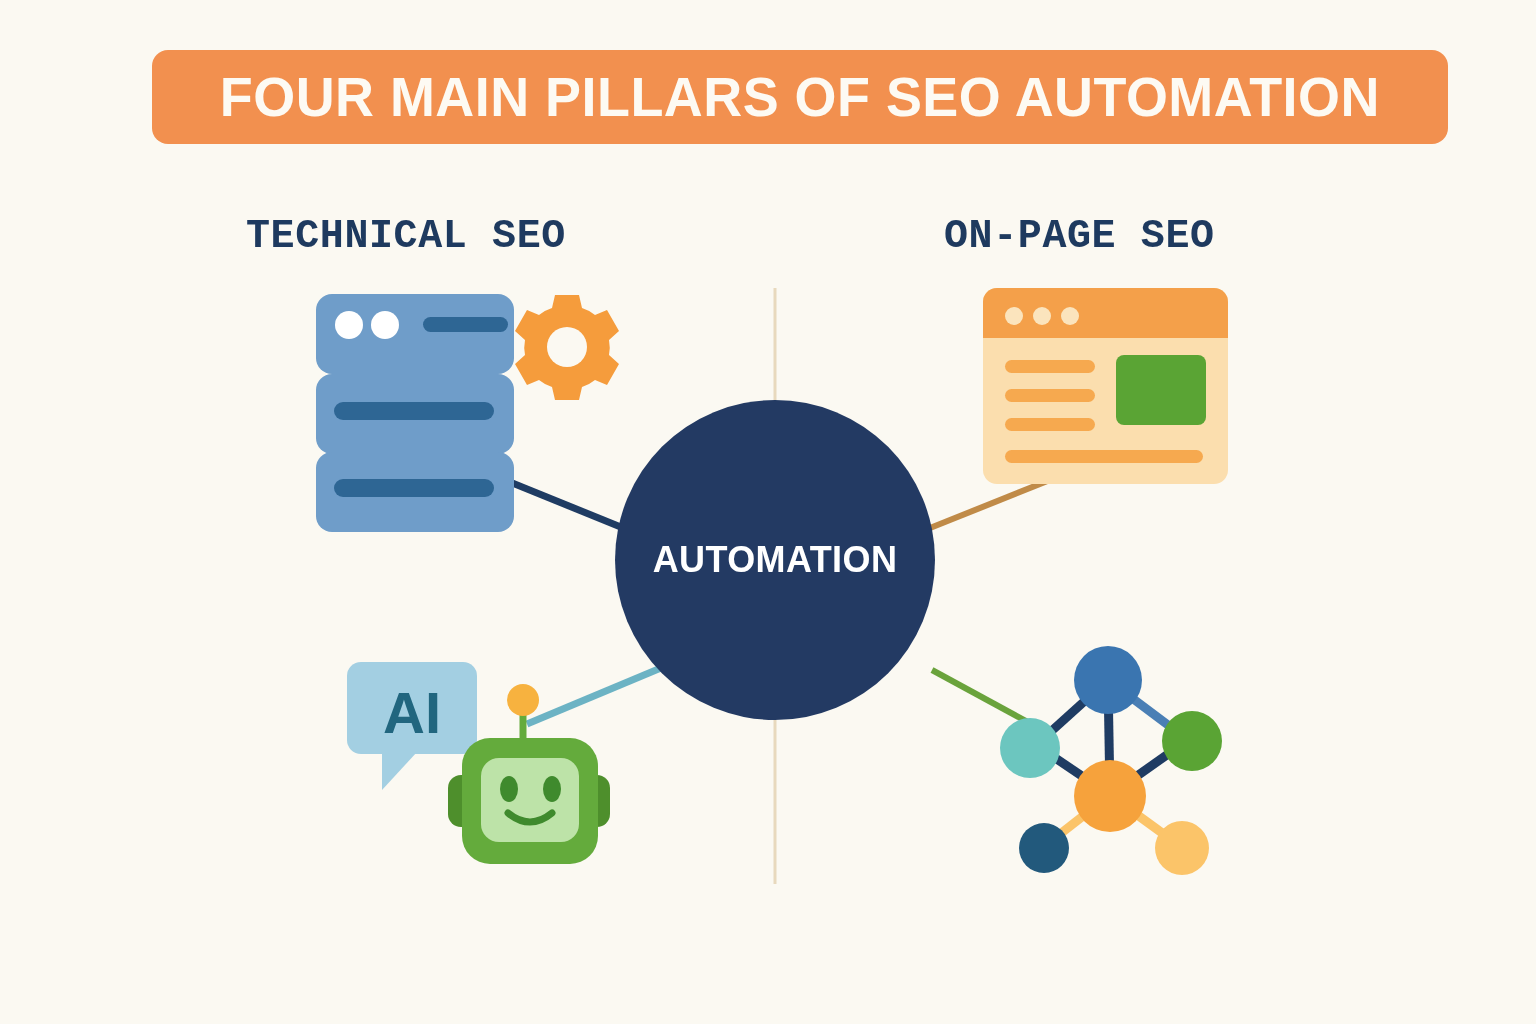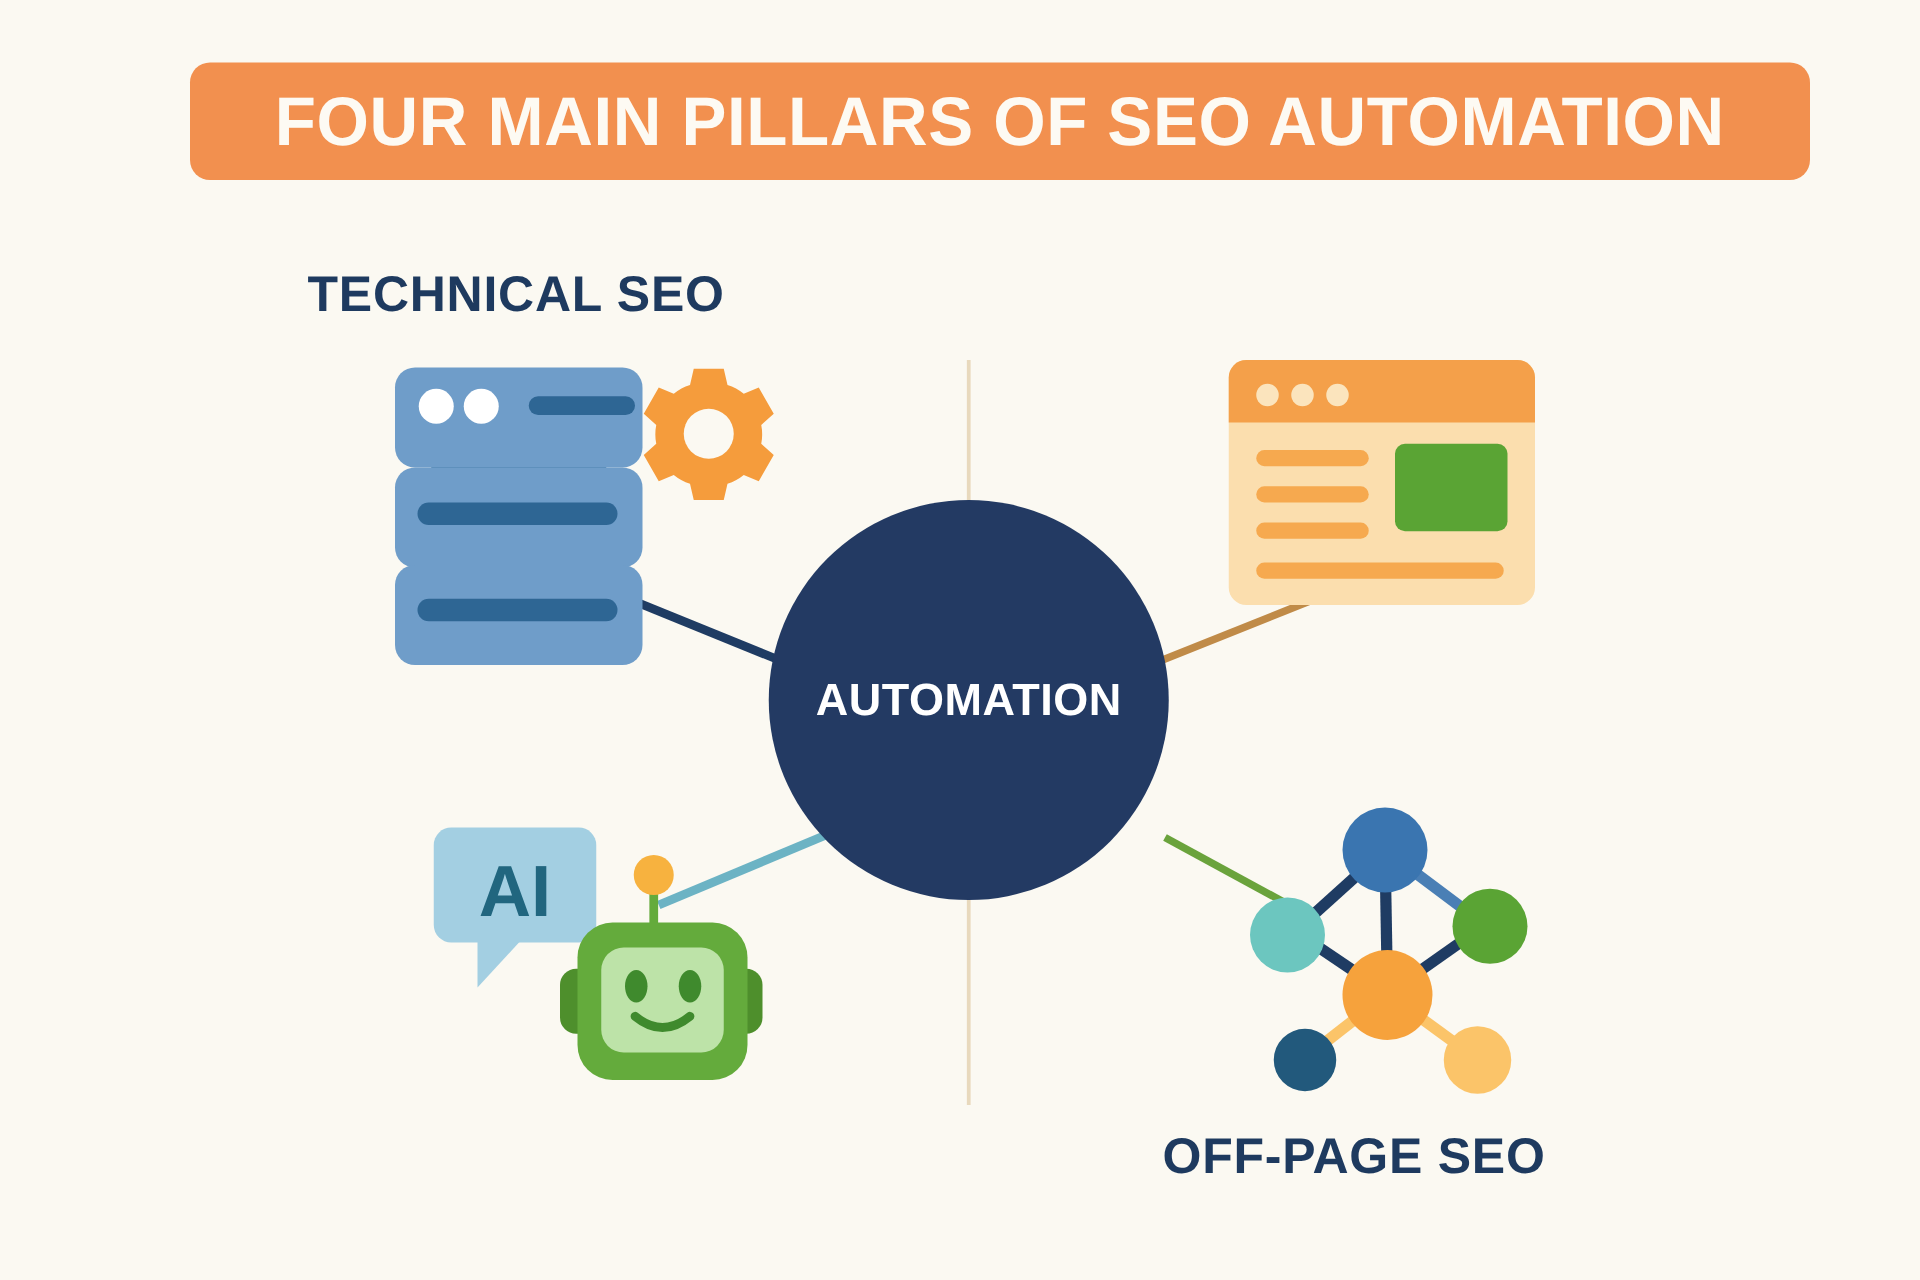--- a/index.html
+++ b/index.html
@@ -45,21 +45,21 @@
   }
 
   
   .pillar-label {
     position: absolute;
     color: #1e3a5f;
     font-size: 40px;
     font-weight: bold;
     letter-spacing: 0.6px;
     white-space: nowrap;
-    font-family: Liberation Sans, sans-serif;
+    font-family: Liberation Mono, monospace;
   }
   #label-technical { left: 246px; top: 214px; }
   #label-onpage    { left: 944px; top: 214px; }
   #label-content   { left: 278px; top: 903px; }
   #label-offpage   { left: 930px; top: 903px; }
 
   
   #art {
     position: absolute;
     left: 0; top: 0;
@@ -95,21 +95,21 @@
 </head>
 <body>
 
 <div id="stage">
 
   <div id="title-banner">
     <div id="title-text">FOUR MAIN PILLARS OF SEO AUTOMATION</div>
   </div>
 
   <div class="pillar-label" id="label-technical">TECHNICAL SEO</div>
-  <div class="pillar-label" id="label-offpage">OFF-PAGE SEO</div>
+  <div class="pillar-label" id="label-onpage">ON-PAGE SEO</div>
 
   <svg id="art" viewBox="0 0 1536 1024">
 
     <line x1="775" y1="288" x2="775" y2="884" stroke="#e8d9bd" stroke-width="3"></line>
 
     <line x1="505" y1="480" x2="665" y2="545" stroke="#1f3c63" stroke-width="7"></line>
 
     <line x1="1055" y1="478" x2="930" y2="528" stroke="#c08b48" stroke-width="6"></line>
 
     <line x1="527" y1="724" x2="680" y2="660" stroke="#6cb3c4" stroke-width="7"></line>

